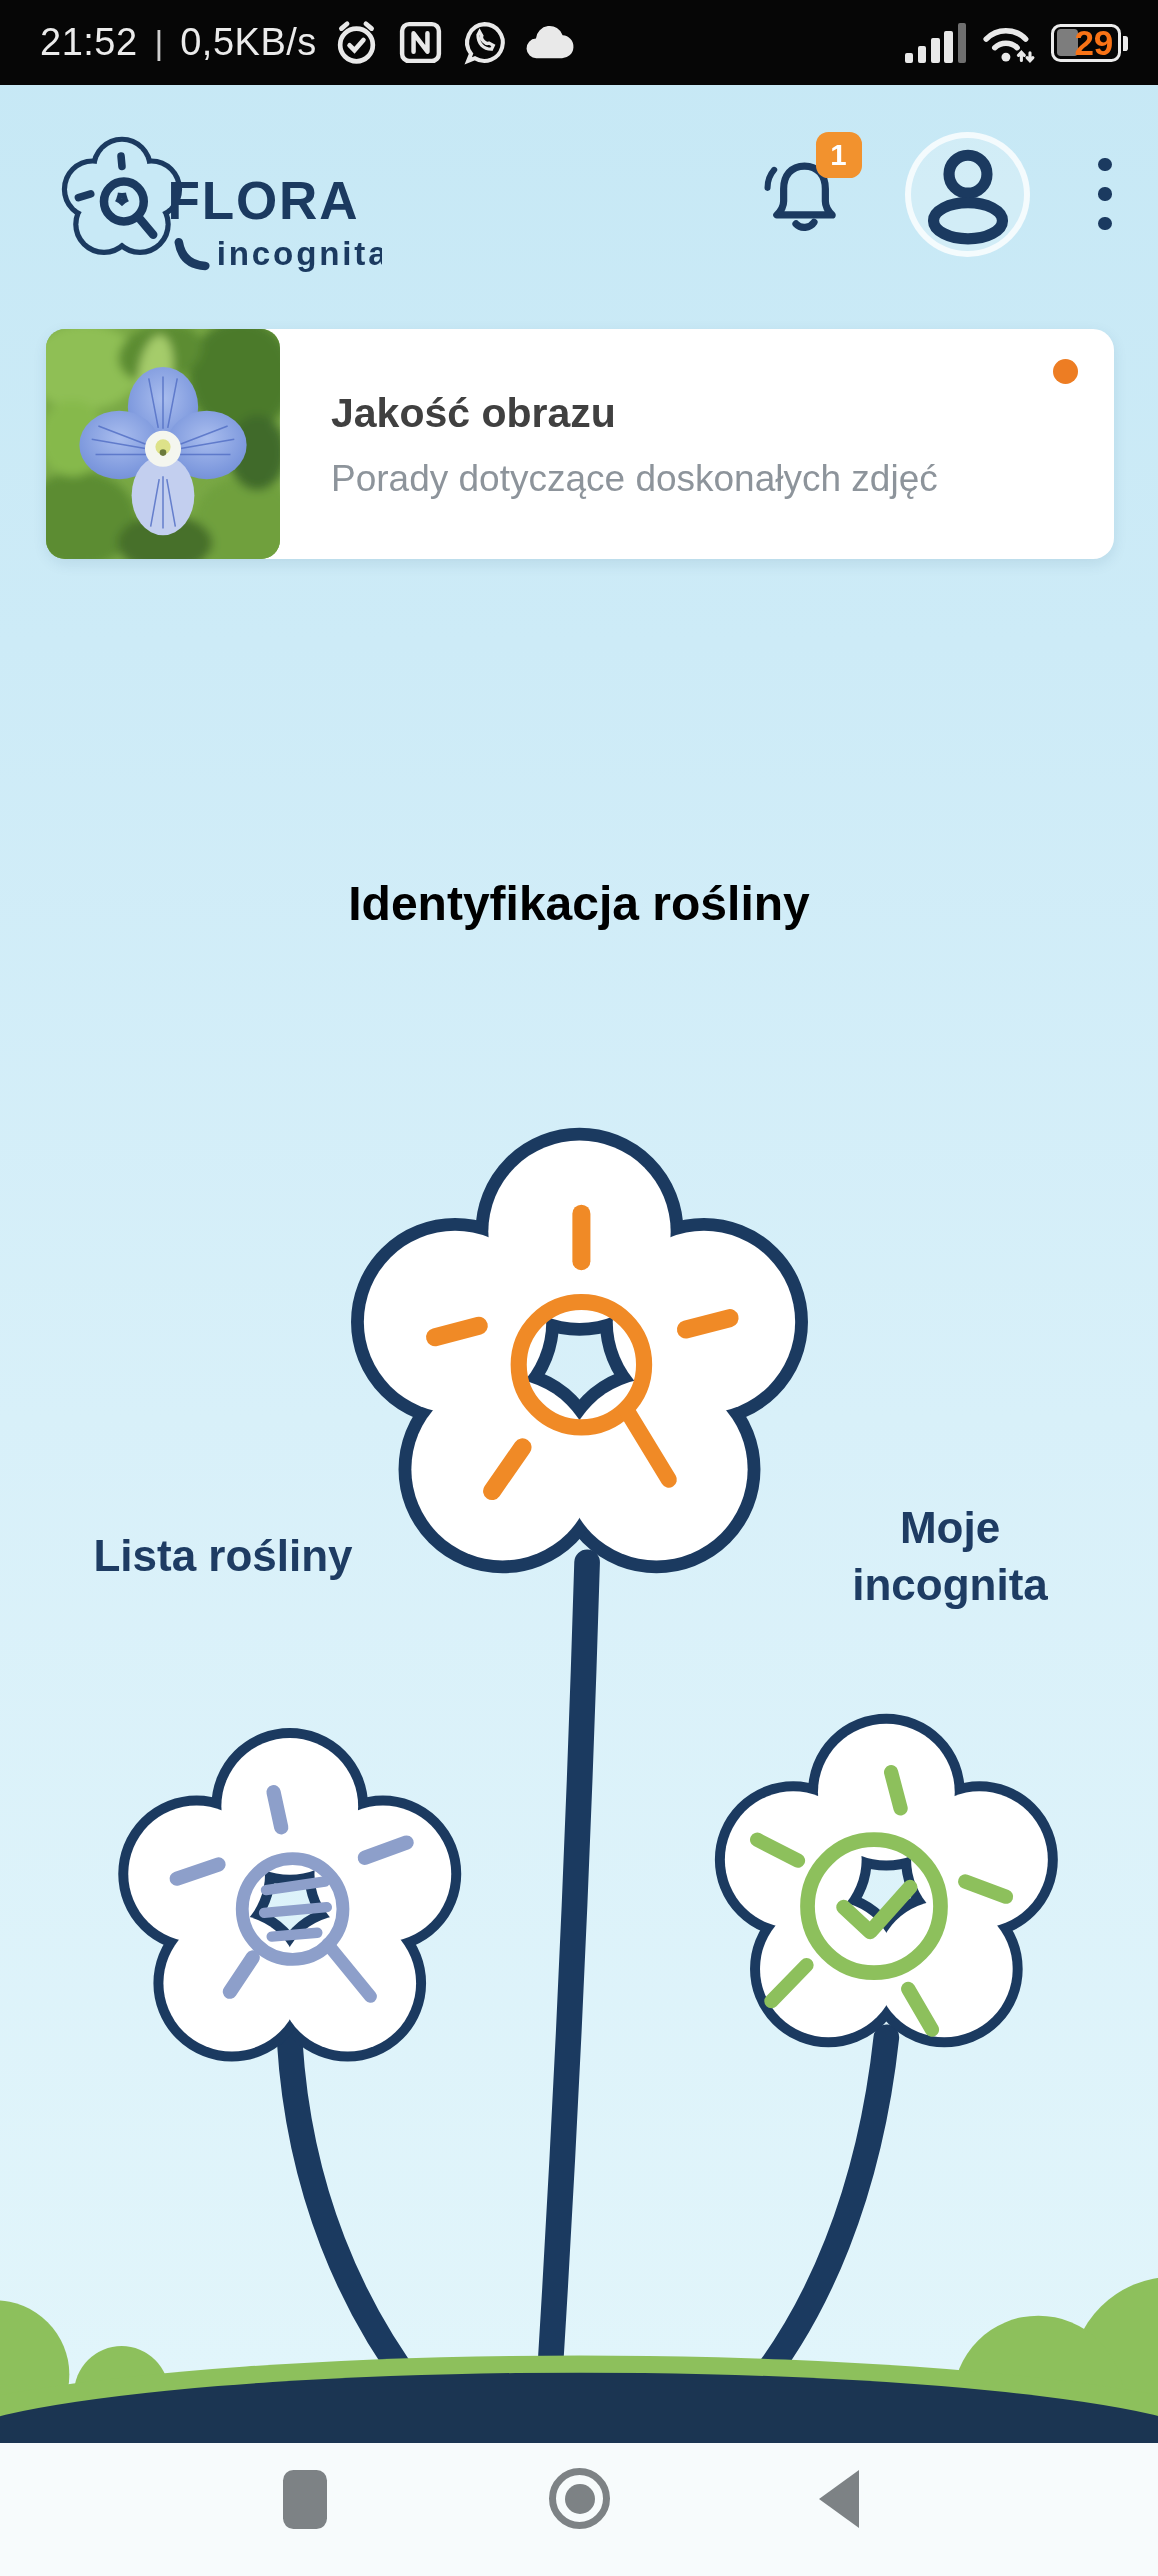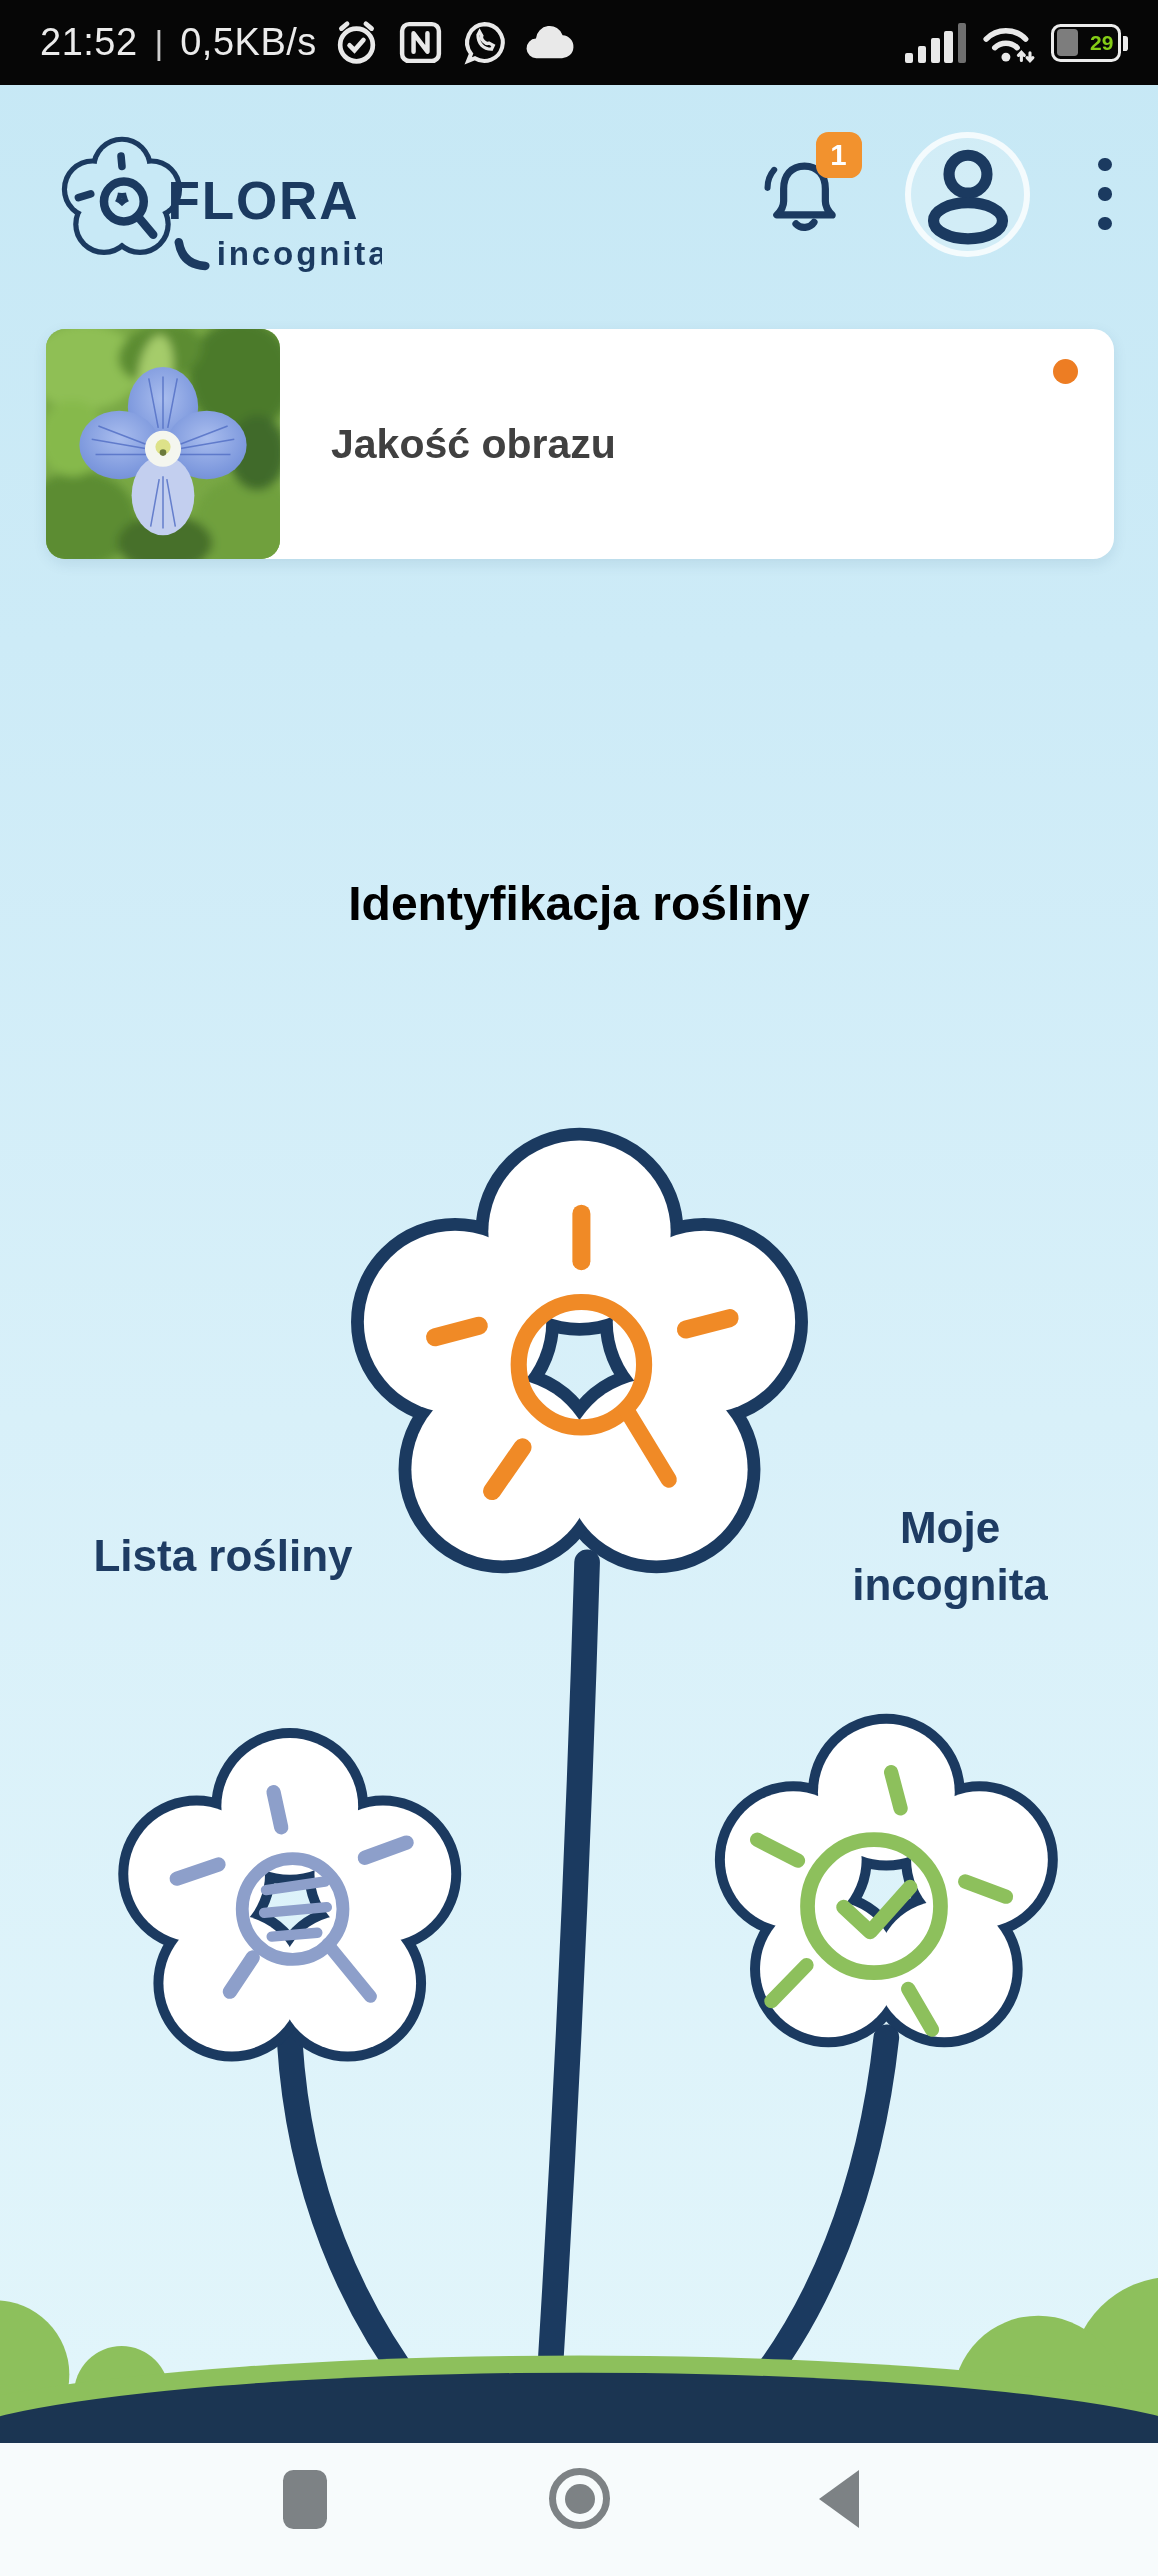--- a/index.html
+++ b/index.html
@@ -18,21 +18,21 @@
   .sig-bars { display:flex; align-items:flex-end; gap:4.7px; height:40px; }
   .sig-bars i { display:block; width:8.5px; background:#e9e9e9; border-radius:1.9px; }
   .sig-bars i:nth-child(1){height:9.5px}.sig-bars i:nth-child(2){height:17px}
   .sig-bars i:nth-child(3){height:25px}.sig-bars i:nth-child(4){height:32px}
   .sig-bars i:nth-child(5){height:40px;background:#6f6f6f;}
   .battery { position:relative; width:70px; height:38px; border:3.3px solid #ececec; border-radius:9.5px;
              display:flex; align-items:center; justify-content:flex-end; padding-right:4.7px; }
   .battery::after { content:""; position:absolute; right:-10.4px; top:9.5px; width:5.7px; height:15px;
                     background:#ececec; border-radius:0 2.8px 2.8px 0; }
   .battery .fill { position:absolute; left:2.8px; top:2.8px; bottom:2.8px; width:21px; background:#7d7d7d; border-radius:3.8px; }
-  .battery .pct { position:relative; font-size:21px; font-weight:700; color:#84cc16; }
+  .battery .pct { position:relative; font-size:35px; font-weight:700; color:#f97316; }
 
   
   .header { position:absolute; left:0; top:85px; width:1159px; height:218px; }
   .logo { position:absolute; left:40px; top:36px; }
   .header-actions { position:absolute; right:34px; top:0; height:218px; display:flex; align-items:center; gap:55px; }
   .bell-wrap { position:relative; width:91px; height:95px; cursor:pointer; }
   .badge { position:absolute; right:-11.4px; top:-15px; width:46px; height:46px; background:#f2922e;
            border-radius:12.3px; display:flex; align-items:center; justify-content:center;
            color:#fff; font-size:29.4px; font-weight:700; }
   .avatar { width:125px; height:125px; border-radius:50%; border:6.6px solid rgba(255,255,255,0.75);
@@ -201,20 +201,21 @@
           <path d="M123 50v55M108 52l10 52M138 52l-10 52M48 116l58 10M55 102l52 20M52 132l55 0M198 116l-58 10M191 102l-52 20M194 132l-55 0M123 210v-55M110 208l9-50M136 208l-9-50"></path>
         </g>
         <circle cx="123" cy="126" r="19" fill="#f4f6ef"></circle>
         <circle cx="123" cy="124" r="8" fill="#dde289"></circle>
         <circle cx="123" cy="130" r="3.5" fill="#6b7a3c"></circle>
       </g>
     </svg>
   </div>
   <div class="card-text">
     <div class="card-title">Jakość obrazu</div>
+    <div class="card-sub">Porady dotyczące doskonałych zdjęć</div>
   </div>
   <span class="card-dot"></span>
 </div>
 
 <div class="headline">Identyfikacja rośliny</div>
 
 <svg class="scene" width="1159" height="1351" viewBox="0 0 1220 1422">
 
   <g stroke="#1b3a60" stroke-width="27" fill="none" stroke-linecap="round">
     <path d="M618 495 C610 760 596 1070 580 1330"></path>

